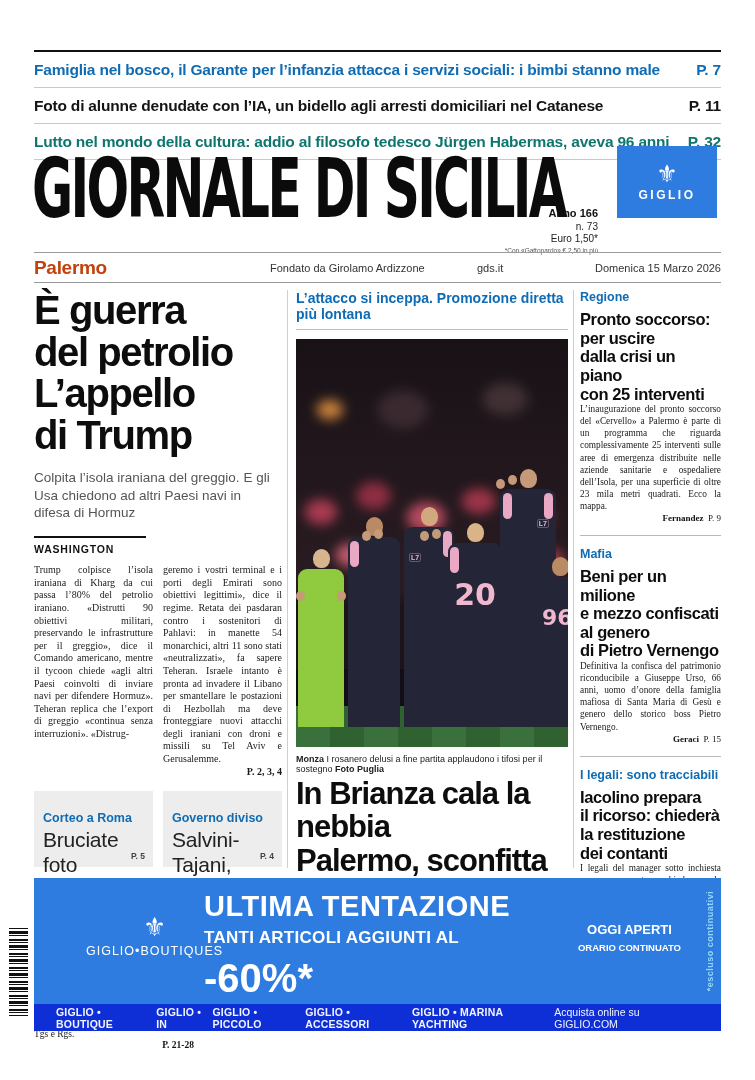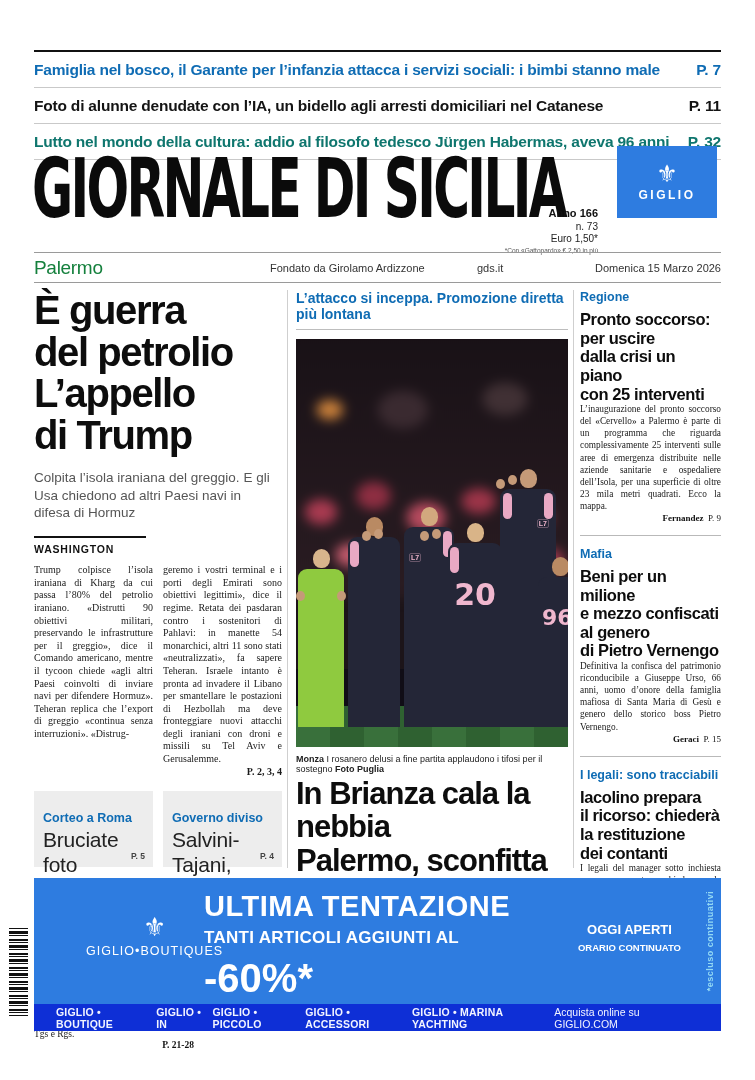--- a/index.html
+++ b/index.html
@@ -25,21 +25,21 @@
   .giglio-box .lily { font-size:24px; line-height:1; }
   .giglio-box .gname { font-size:12px; letter-spacing:2.5px; font-weight:bold; }
   .edition { position:absolute; left:380px; width:218px; top:207px; text-align:right; line-height:1.25; }
   .edition .anno { font-weight:bold; font-size:11px; }
   .edition .num, .edition .price { font-size:10px; color:#222; }
   .edition .note { font-size:6.5px; color:#555; margin-top:1px; }
 
   
   .dateline { position:absolute; left:34px; right:34px; top:252px; height:31px;
               border-top:1px solid #9a9a9a; border-bottom:1px solid #9a9a9a; }
-  .dateline .city { position:absolute; left:0; top:4px; color:#15803d; font-weight:normal; font-size:19px; letter-spacing:-0.3px; }
+  .dateline .city { position:absolute; left:0; top:4px; color:#c2410c; font-weight:bold; font-size:19px; letter-spacing:-0.3px; }
   .dateline .founder { position:absolute; left:236px; top:9px; font-size:11px; color:#333; }
   .dateline .site { position:absolute; left:443px; top:9px; font-size:11px; color:#333; }
   .dateline .date { position:absolute; right:0; top:9px; font-size:11px; color:#333; }
 
   
   .vline { position:absolute; width:1px; background:#cfcfcf; top:290px; height:578px; }
 
   .ml { white-space:pre-line; }
 
   

